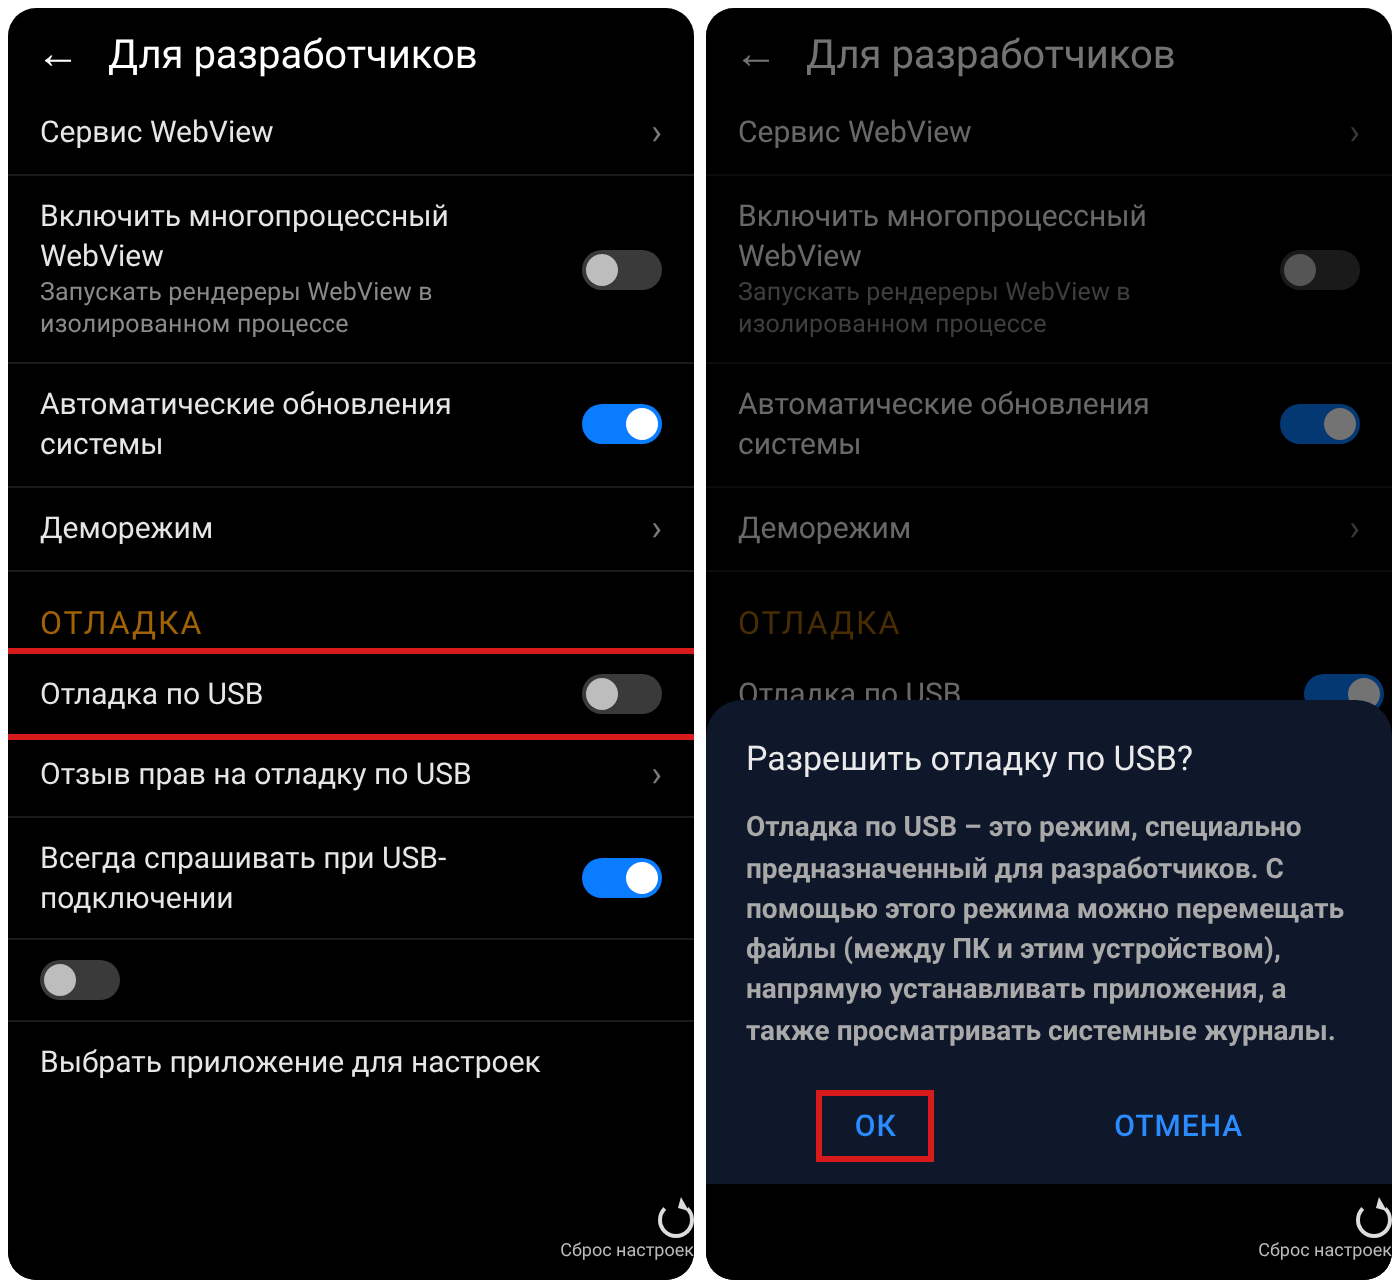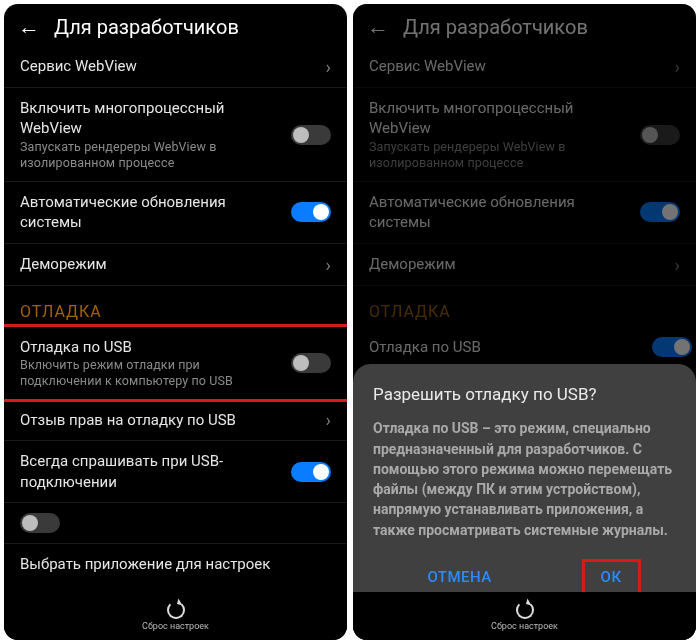--- a/index.html
+++ b/index.html
@@ -60,43 +60,43 @@
   }
   .toggle.on { background: #0a7cff; }
   .toggle.on::after { left: 22px; background: #fff; }
   .highlight {
     border: 3px solid #d71a1a;
     margin: -3px;
   }
   .bottom-bar {
     position: absolute; bottom: 0; left: 0; right: 0;
     height: 48px; background: #000;
-    display: flex; align-items: center; justify-content: center; flex-direction: column;
+    display: flex; align-items: flex-end; justify-content: center; flex-direction: column;
     gap: 2px;
   }
   .reset-icon {
     width: 18px; height: 18px; border: 2px solid #ddd; border-radius: 50%;
     border-top-color: transparent;
     position: relative;
   }
   .reset-icon::after {
     content: ""; position: absolute; top: -3px; right: 2px;
     border: 4px solid transparent; border-right-color: #ddd;
     transform: rotate(-30deg);
   }
   .reset-label { color: #bbb; font-size: 9px; }
   .dialog-scrim {
     position: absolute; inset: 0; background: rgba(0,0,0,0.55);
     display: flex; align-items: flex-end;
   }
   .dialog {
     width: 100%;
-    background: #404040;
+    background: #0f172a;
     border-radius: 18px 18px 0 0;
-    padding: 20px 20px 0;
+    padding: 20px 20px 14px;
     margin: 0;
     position: absolute;
     bottom: 48px;
     left: 0; right: 2px;
   }
   .dialog-title { color: #eaeaea; font-size: 17px; margin-bottom: 14px; }
   .dialog-body { color: #a9a9a9; font-size: 14px; line-height: 1.45; font-weight: bold; }
   .dialog-actions {
     display: flex; justify-content: space-around; margin-top: 22px;
   }
@@ -145,21 +145,20 @@
           <div class="row-title">Деморежим</div>
         </div>
       <span class="chevron">›</span>
     </div>
 
     <div class="section-header">ОТЛАДКА</div>
 
     <div class="row highlight">
       <div class="row-text">
         <div class="row-title">Отладка по USB</div>
-        <div class="row-sub">Включить режим отладки при подключении к компьютеру по USB</div>
       </div>
       <div class="toggle"></div>
     </div>
 
     <div class="row">
       <div class="row-text">
           <div class="row-title">Отзыв прав на отладку по USB</div>
         </div>
       <span class="chevron">›</span>
     </div>
@@ -233,22 +232,22 @@
       <div class="toggle on" style="margin-right:-12px"></div>
     </div>
 
   </div>
 
   <div class="dialog-scrim">
     <div class="dialog">
       <div class="dialog-title">Разрешить отладку по USB?</div>
       <div class="dialog-body">Отладка по USB – это режим, специально предназначенный для разработчиков. С помощью этого режима можно перемещать файлы (между ПК и этим устройством), напрямую устанавливать приложения, а также просматривать системные журналы.</div>
       <div class="dialog-actions">
+        <div class="dialog-btn ok-wrap">ОК</div>
         <div class="dialog-btn">ОТМЕНА</div>
-        <div class="dialog-btn ok-wrap">ОК</div>
       </div>
     </div>
   </div>
 
   <div class="bottom-bar">
     <div class="reset-icon"></div>
     <div class="reset-label">Сброс настроек</div>
   </div>
 </div>
 

